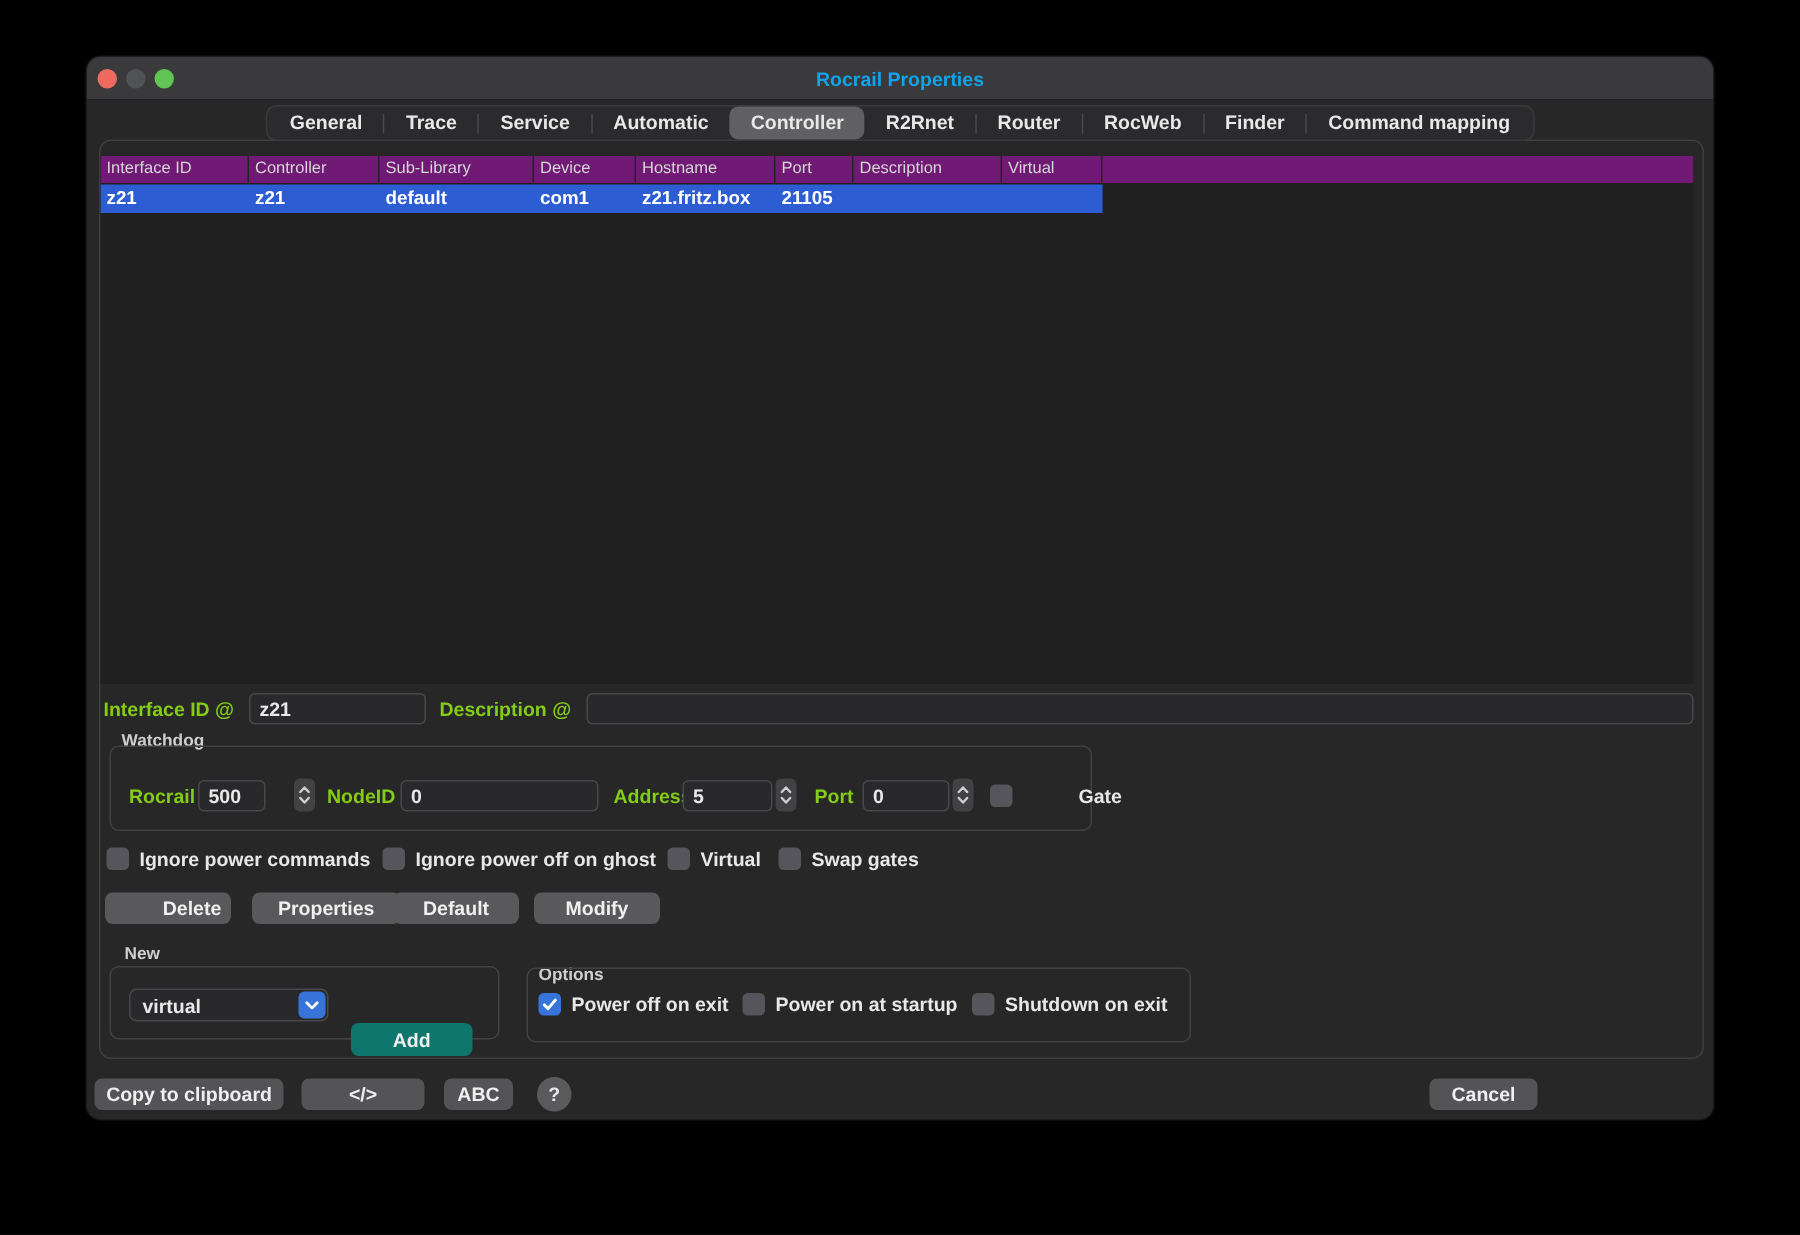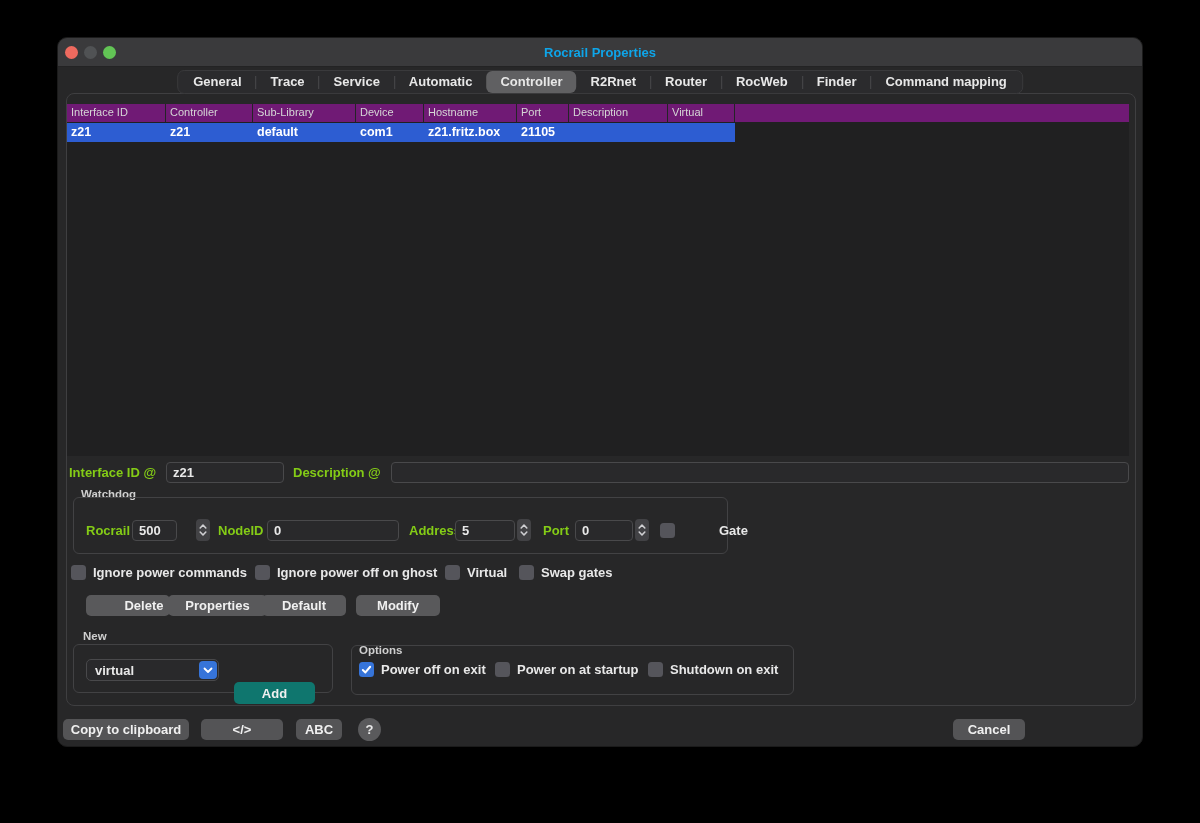--- a/index.html
+++ b/index.html
@@ -185,21 +185,21 @@
   <div class="cblbl" style="left:219px; top:525px;">Ignore power off on ghost</div>
   <div class="checkbox" style="left:387px; top:527px;">
     
   </div>
   <div class="cblbl" style="left:409px; top:525px;">Virtual</div>
   <div class="checkbox" style="left:461px; top:527px;">
     
   </div>
   <div class="cblbl" style="left:483px; top:525px;">Swap gates</div>
 
-  <div class="btn" style="left:28px; top:557px; width:84px;padding-left:32px;">Delete</div>
+  <div class="btn" style="left:12px; top:557px; width:84px;padding-left:32px;">Delete</div>
   <div class="btn" style="left:110px; top:557px; width:99px;">Properties</div>
   <div class="btn" style="left:204px; top:557px; width:84px;">Default</div>
   <div class="btn" style="left:298px; top:557px; width:84px;">Modify</div>
 
   <div class="grouplbl" style="left:25px; top:592px;">New</div>
   <div class="groupbox" style="left:15px; top:606px; width:260px; height:49px;"></div>
   <div class="combo" style="left:28px; top:621px;">
     <div class="val">virtual</div>
     <div class="arrowbtn">
       <svg width="10" height="7" viewBox="0 0 10 7">

